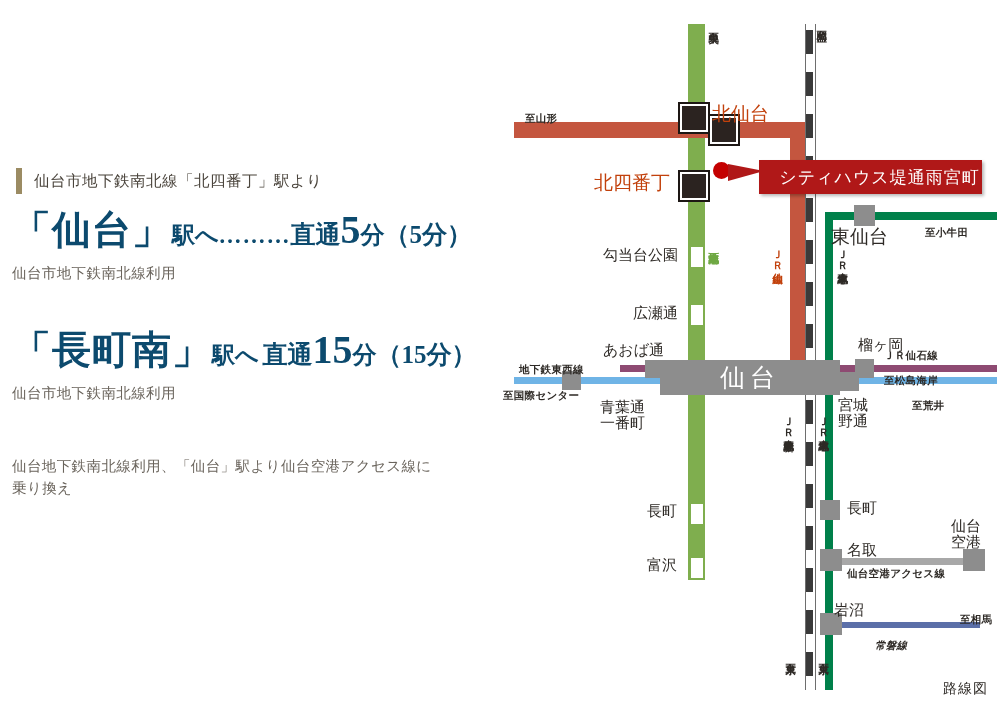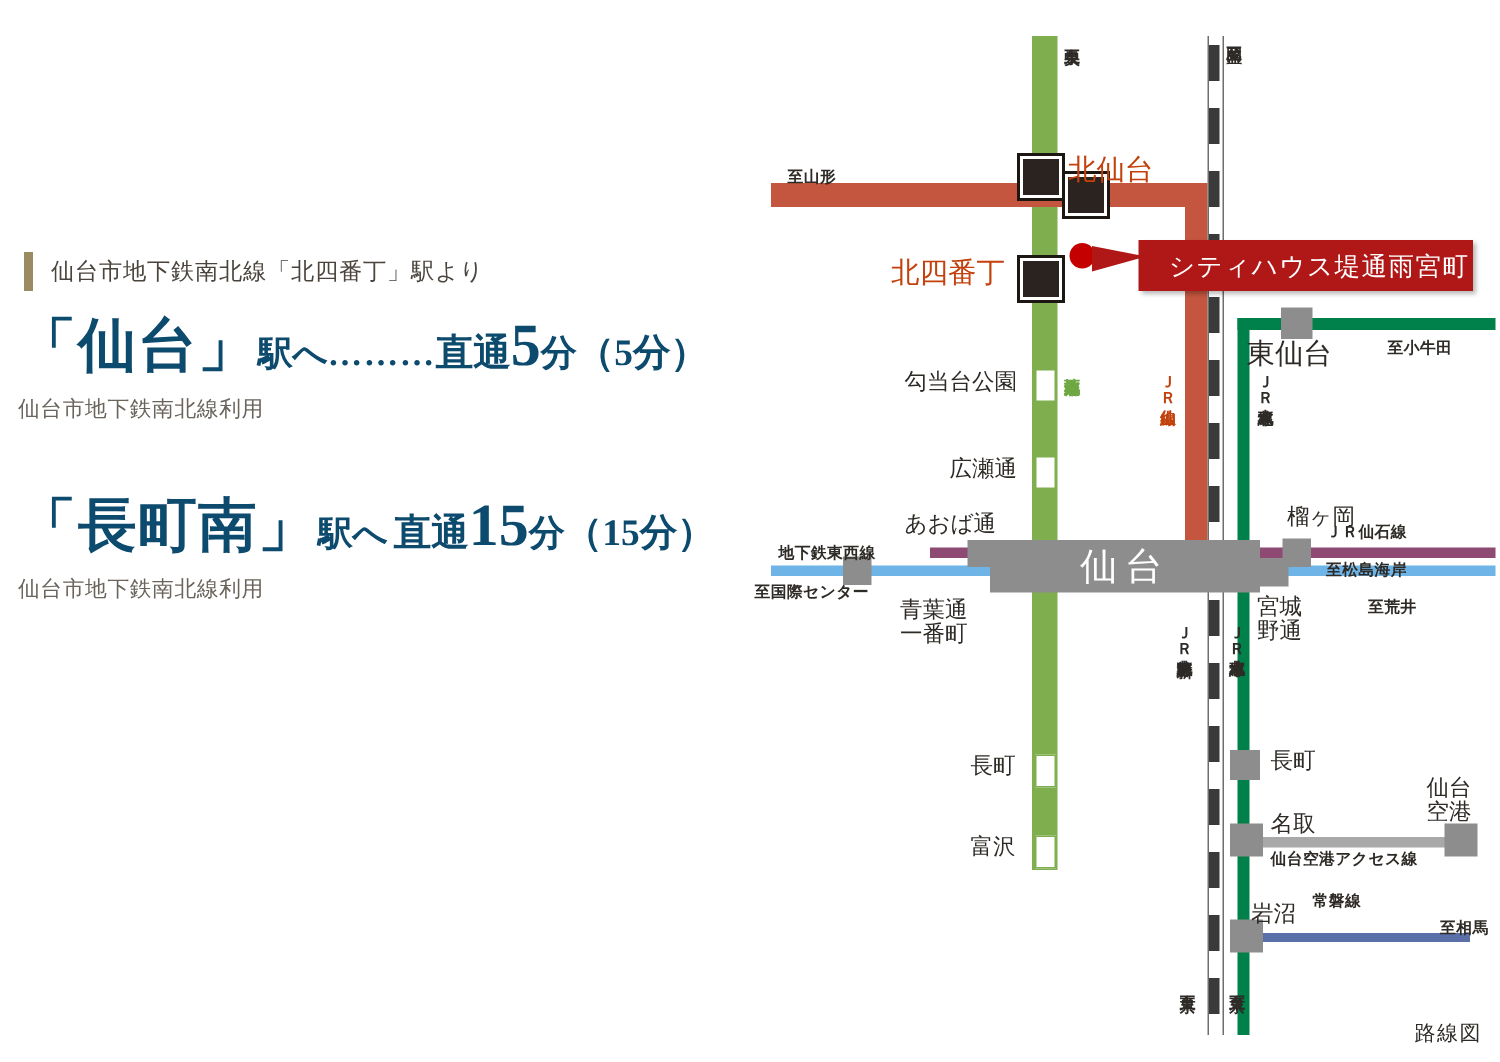--- a/index.html
+++ b/index.html
@@ -81,20 +81,22 @@
     </div>
 
     <div class="route" id="r2">
       <div class="line1">
         <span class="stn">「長町南」</span><span class="to">駅へ</span>&nbsp;<span class="direct">直通</span><span class="num">15</span><span class="unit">分</span><span class="paren">（15分）</span>
       </div>
       <div class="note">仙台市地下鉄南北線利用</div>
     </div>
 
     <div class="route" id="r3">
+      <div class="note" style="white-space:pre-line">仙台地下鉄南北線利用、「仙台」駅より仙台空港アクセス線に
+乗り換え</div>
     </div>
   </div>
 
   <div id="map">
 
     <div class="vline" style="left:188px;top:24px;width:17px;height:556px;background:#7fae4e;"></div>
 
     <div class="vline" style="left:290px;top:187px;width:17px;height:198px;background:#c4563f;"></div>
     <div class="hline" style="left:14px;top:122px;width:293px;height:16px;background:#c4563f;"></div>
     <div class="vline" style="left:290px;top:122px;width:17px;height:75px;background:#c4563f;"></div>
@@ -172,21 +174,21 @@
     <div class="lbl sm" style="left:460px;top:614px;">至相馬</div>
     <div class="lbl sm vert" style="left:285px;top:655px;">至東京</div>
     <div class="lbl sm vert" style="left:318px;top:655px;">至東京</div>
 
     <div class="lbl sm vert green" style="left:208px;top:244px;">地下鉄南北線</div>
     <div class="lbl sm vert red" style="left:272px;top:243px;">ＪＲ仙山線</div>
     <div class="lbl sm vert" style="left:337px;top:243px;">ＪＲ東北本線</div>
     <div class="lbl sm vert" style="left:283px;top:410px;">ＪＲ東北新幹線</div>
     <div class="lbl sm vert" style="left:318px;top:410px;">ＪＲ東北本線</div>
     <div class="lbl sm" style="left:347px;top:568px;">仙台空港アクセス線</div>
-    <div class="lbl sm" style="left:375px;top:596px;">常磐線</div>
+    <div class="lbl sm" style="left:375px;top:640px;font-style:italic;">常磐線</div>
 
     <div class="lbl big red" style="left:212px;top:104px;">北仙台</div>
     <div class="lbl big red" style="left:94px;top:173px;">北四番丁</div>
 
     <div class="lbl" style="left:103px;top:247px;">勾当台公園</div>
     <div class="lbl" style="left:133px;top:305px;">広瀬通</div>
     <div class="lbl" style="left:103px;top:342px;">あおば通</div>
     <div class="lbl" style="left:100px;top:400px;white-space:pre-line;line-height:1.05;">青葉通
 一番町</div>
     <div class="lbl" style="left:147px;top:503px;">長町</div>

